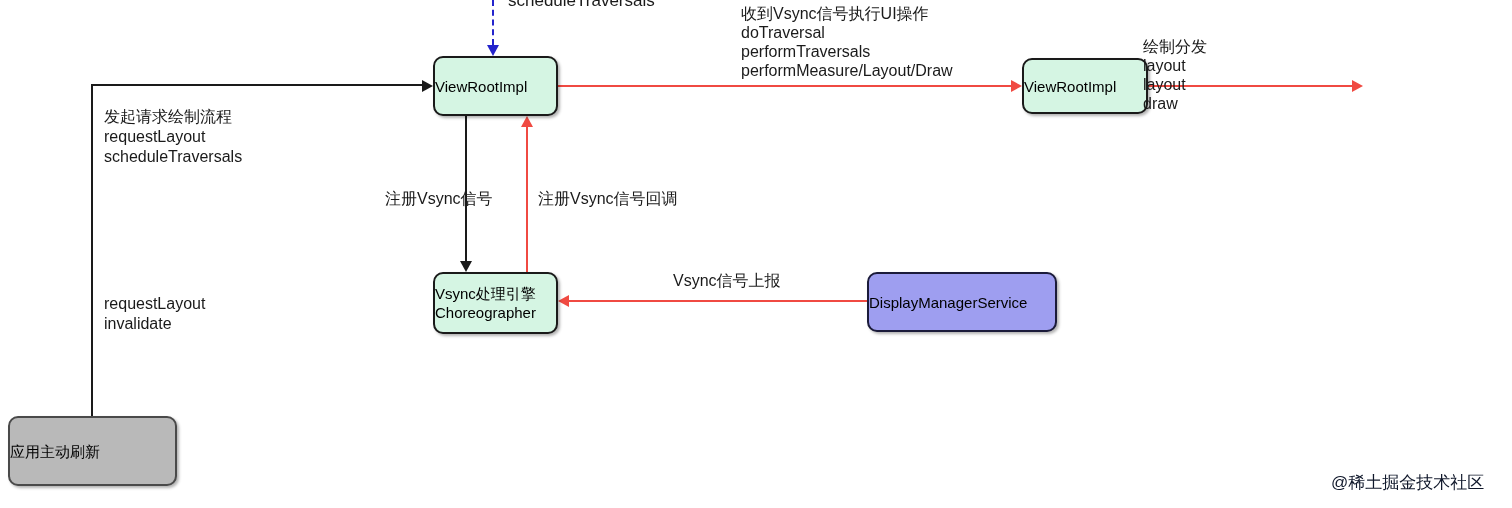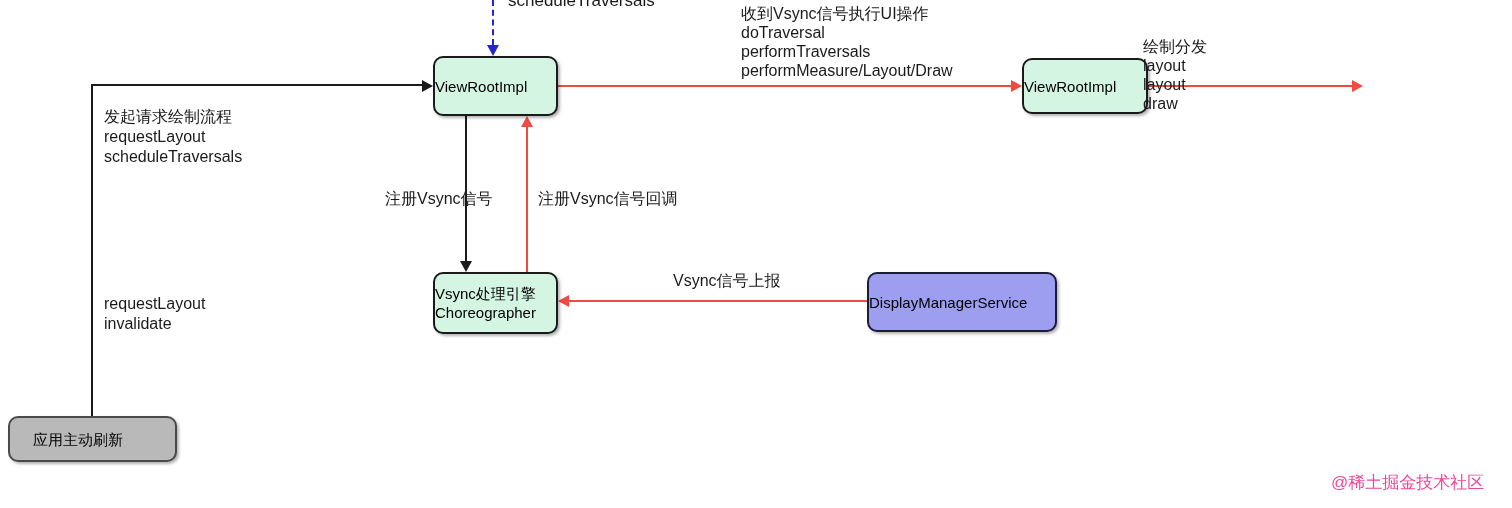--- a/index.html
+++ b/index.html
@@ -32,21 +32,21 @@
   .node-mint   { background: #d5f5e3; }
   .node-orange { background: #f2a33a; }
   .node-purple { background: #9e9ef0; border-color: #1b1b3a; }
   .node-gray   { background: #b9b9b9; border-color: #4a4a4a; }
 
   #node-viewroot-1 { left: 433px; top: 56px;  width: 125px; height: 60px; }
   #node-viewroot-2 { left: 1022px; top: 58px; width: 126px; height: 56px; }
   #node-viewdraw   { left: 1363px; top: 58px; width: 125px; height: 56px; }
   #node-choreo     { left: 433px; top: 272px; width: 125px; height: 62px; }
   #node-dms        { left: 867px; top: 272px; width: 190px; height: 60px; }
-  #node-refresh    { left: 8px;  top: 416px;  width: 169px; height: 46px; padding-left: 23px; }
+  #node-refresh    { left: 8px;  top: 416px;  width: 169px; height: 70px; }
 
   
   .h-line, .v-line { position: absolute; }
   .h-line { height: 2px; }
   .v-line { width: 2px; }
   .black-line { background: #1a1a1a; }
   .red-line   { background: #f04a42; }
 
   #edge-left-v   { left: 91px;  top: 85px;  height: 331px; }
   #edge-left-h   { left: 91px;  top: 84px;  width: 332px; }
@@ -78,21 +78,21 @@
   
   .lbl { position: absolute; font-size: 16px; line-height: 20px; white-space: nowrap; }
   #lbl-clipped-top { left: 508px; top: -9px; font-size: 17px; }
   #lbl-request-flow { left: 104px; top: 107px; }
   #lbl-vsync-ops    { left: 741px; top: 4px; line-height: 19px; }
   #lbl-draw-dispatch{ left: 1143px; top: 6px; line-height: 19px; margin-top: 31px; }
   #lbl-register-vsync          { left: 341px; top: 189px; margin-left: 44px; }
   #lbl-register-vsync-callback { left: 538px; top: 189px; }
   #lbl-vsync-report            { left: 673px; top: 271px; }
   #lbl-request-invalidate      { left: 104px; top: 294px; }
-  #watermark { left: 1331px; top: 471px; color: #ec4899; font-size: 17px; position: absolute; white-space: nowrap; }
+  #watermark { left: 1331px; top: 471px; color: #0f172a; font-size: 17px; position: absolute; white-space: nowrap; }
 </style>
 </head>
 <body>
 
 <div id="canvas">
 
   <div class="v-line black-line" id="edge-left-v"></div>
   <div class="h-line black-line" id="edge-left-h"></div>
   <div id="edge-blue-v"></div>
   <div class="h-line red-line" id="edge-red-h1"></div>

